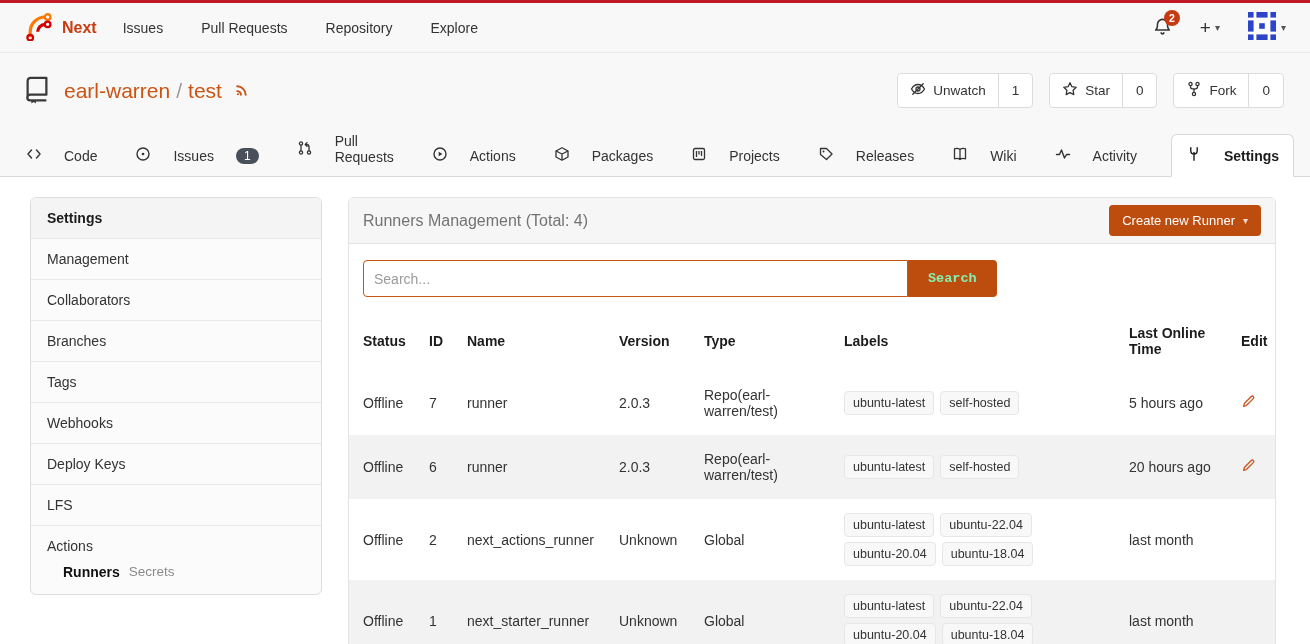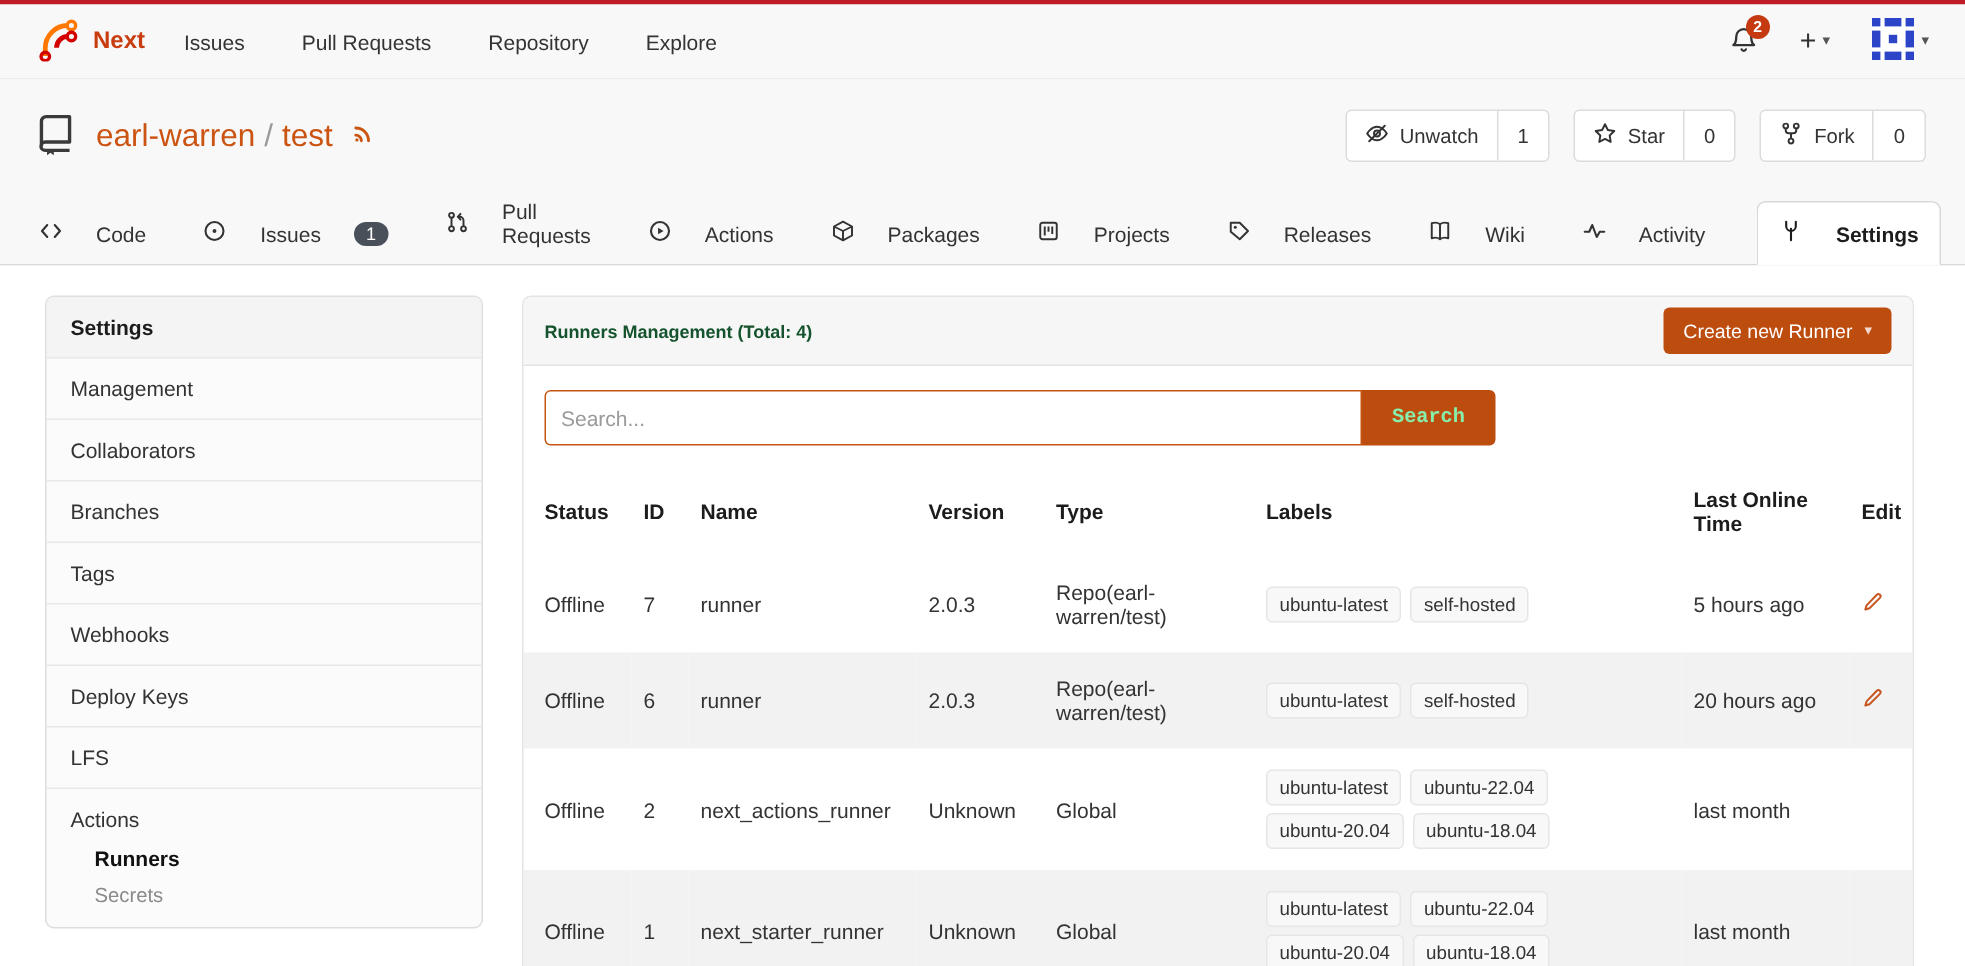--- a/index.html
+++ b/index.html
@@ -50,29 +50,29 @@
 
   
   .content { display:flex; gap:26px; padding:20px 34px 0 30px; background:#fff; }
 
   
   .sidebar { width:292px; flex-shrink:0; border:1px solid #dedede; border-radius:6px;
     overflow:hidden; align-self:flex-start; background:#fbfbfb; }
   .sidebar-header { padding:12px 16px; font-weight:700; background:#f4f4f4; color:#1c1c1c; }
   .sidebar-item { padding:12px 16px; border-top:1px solid #e8e8e8; color:#333; cursor:pointer; }
   .sidebar-group { padding:12px 16px 14px; border-top:1px solid #e8e8e8; color:#333; }
-  .sidebar-sub { margin:10px 0 0 16px; display:flex; flex-direction:column; gap:9px; }
+  .sidebar-sub { margin:10px 0 0 16px; display:flex; flex-direction:row; gap:9px; }
   .sub-item { cursor:pointer; color:#8a8a8a; font-size:13.5px; }
   .sub-item.active { color:#111; font-weight:700; font-size:14px; }
 
   
   .panel { flex:1; border:1px solid #e3e3e3; border-radius:6px; overflow:hidden; align-self:flex-start; }
   .panel-header { background:#f6f6f6; border-bottom:1px solid #e3e3e3; padding:7px 14px;
     display:flex; align-items:center; justify-content:space-between; }
-  .panel-title { font-weight:700; font-size:12px; color:#14532d; }
+  .panel-title { font-weight:400; font-size:16px; color:#737373; }
   .create-btn { background:#bd4c0f; color:#fff; border:none; border-radius:4px; padding:8px 13px;
     font-size:13px; display:flex; align-items:center; gap:8px; cursor:pointer;
     font-family:inherit; }
   .create-btn .caret { color:#f3d9cc; }
 
   .search-row { padding:16px 14px 14px; display:flex; }
   .search-input { width:545px; height:37px; border:1px solid #c75512; border-radius:4px 0 0 4px;
     padding:0 10px; font-size:14px; font-family:inherit; color:#333; outline:none; }
   .search-input::placeholder { color:#9a9a9a; }
   .search-btn { height:37px; padding:1px 20px; background:#bd4c0f; color:#86efac; border:none;

